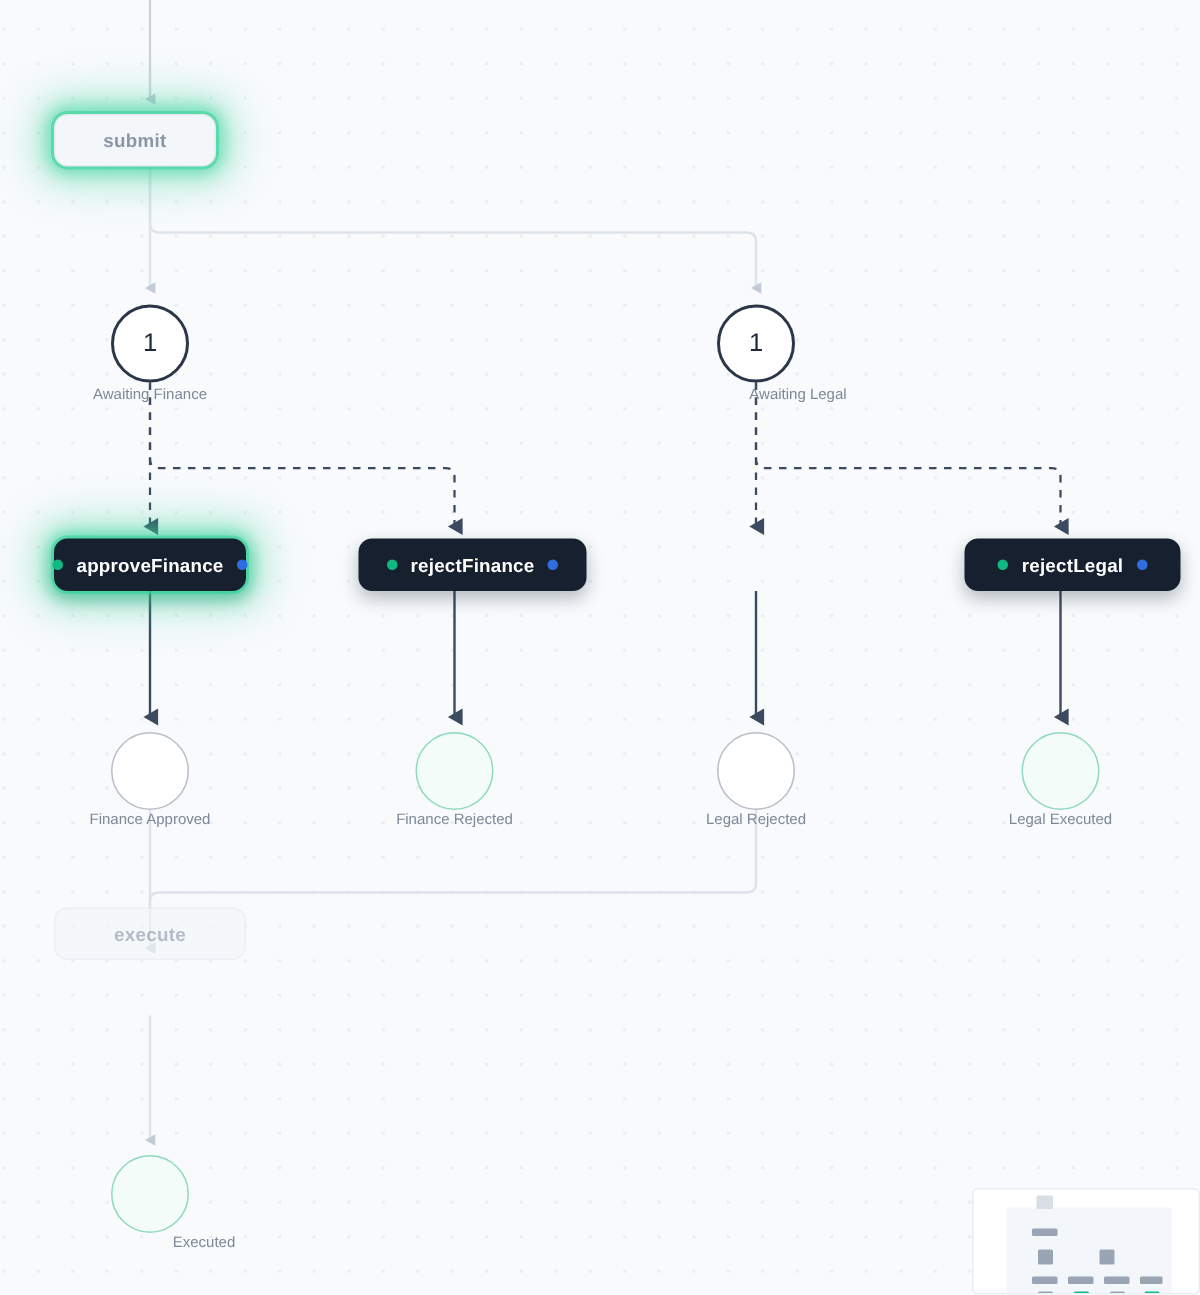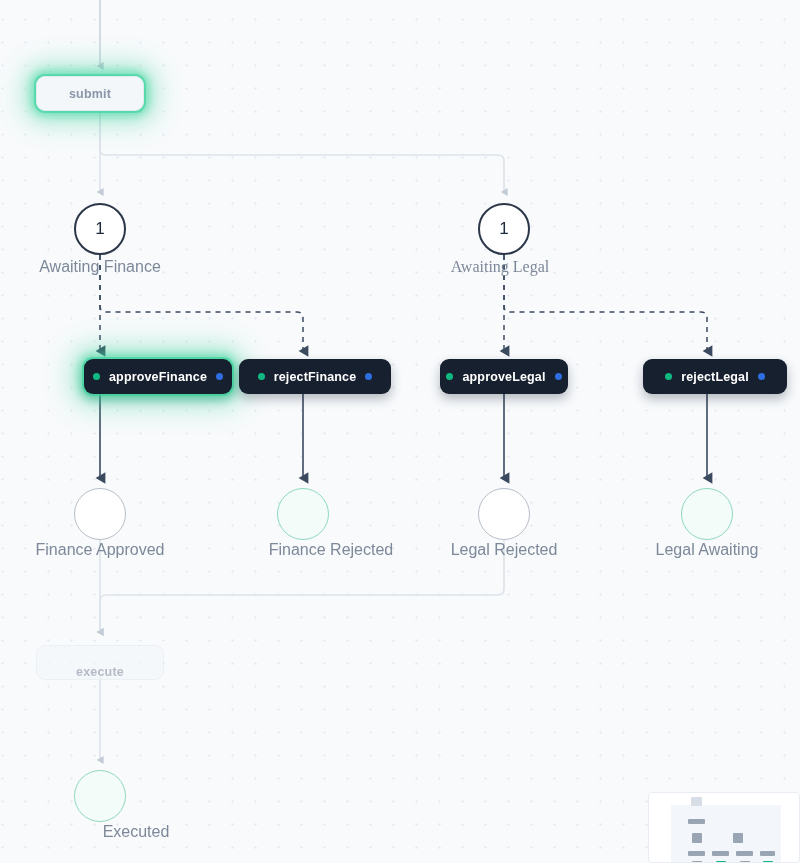--- a/index.html
+++ b/index.html
@@ -71,21 +71,21 @@
     font-size: 17px;
     color: #1e293b;
     background: #ffffff;
   }
   .place.marked  { border: 2px solid #2b3648; background:#ffffff; }
   .place.empty   { border: 1.6px solid #b8bfc9; background:#ffffff; }
   .place.reached { border: 1.8px solid #8fd9c0; background:#f4fcf9; }
 
   .place-label {
     position: absolute;
-    font-size: 16px;
+    font-size: 10px;
     color: #7d8898;
     white-space: nowrap;
     text-align: center;
     transform: translateX(-50%);
   }
 
   
   #minimap {
     position: absolute;
     left: 648px; top: 792px;
@@ -144,77 +144,72 @@
 
     <path d="M504,540 L504,589 Q504,595 498,595 L106,595 Q100,595 100,601 L100,632" stroke="#dde3ea" stroke-width="1.6" fill="none" marker-end="url(#arrowLight)"></path>
 
     <path d="M100,677 L100,760" stroke="#dde3ea" stroke-width="1.6" fill="none" marker-end="url(#arrowLight)"></path>
   </svg>
 
   <div class="action-node active" style="left:36px; top:76px; width:108px;">
     <span>submit</span>
   </div>
 
-  <div class="action-node dimmed" style="left:36px; top:645px; width:128px;align-items:flex-end;">
+  <div class="action-node dimmed" style="left:36px; top:605px; width:128px;">
     <span>execute</span>
   </div>
 
-  <div class="dark-node active" style="left:36px; top:359px; width:148px;margin-left:48px;">
+  <div class="dark-node active" style="left:36px; top:359px; width:128px;">
     <span class="port in"></span>
     <span>approveFinance</span>
     <span class="port out"></span>
   </div>
 
   <div class="dark-node" style="left:239px; top:359px; width:152px;">
     <span class="port in"></span>
     <span>rejectFinance</span>
     <span class="port out"></span>
   </div>
 
-  <div class="dark-node" style="left:440px; top:359px; width:128px;">
-    <span class="port in"></span>
-    <span>approveLegal</span>
-    <span class="port out"></span>
-  </div>
 
   <div class="dark-node" style="left:643px; top:359px; width:144px;">
     <span class="port in"></span>
     <span>rejectLegal</span>
     <span class="port out"></span>
   </div>
 
   <div class="place marked" style="left:74px; top:203px;">
     <span>1</span>
   </div>
   <div class="place-label" style="left:100px; top:258px;">Awaiting Finance</div>
 
   <div class="place marked" style="left:478px; top:203px;">
     <span>1</span>
   </div>
-  <div class="place-label" style="left:500px; top:258px;font-family:Liberation Serif, serif;">Awaiting Legal</div>
+  <div class="place-label" style="left:532px; top:258px;">Awaiting Legal</div>
 
   <div class="place empty" style="left:74px; top:488px;">
     <span></span>
   </div>
   <div class="place-label" style="left:100px; top:541px;">Finance Approved</div>
 
   <div class="place reached" style="left:277px; top:488px;">
     <span></span>
   </div>
-  <div class="place-label" style="left:303px; top:541px;margin-left:28px;">Finance Rejected</div>
+  <div class="place-label" style="left:303px; top:541px;">Finance Rejected</div>
 
   <div class="place empty" style="left:478px; top:488px;">
     <span></span>
   </div>
   <div class="place-label" style="left:504px; top:541px;">Legal Rejected</div>
 
   <div class="place reached" style="left:681px; top:488px;">
     <span></span>
   </div>
-  <div class="place-label" style="left:707px; top:541px;">Legal Awaiting</div>
+  <div class="place-label" style="left:707px; top:541px;">Legal Executed</div>
 
   <div class="place reached" style="left:74px; top:770px;">
     <span></span>
   </div>
   <div class="place-label" style="left:100px; top:823px;margin-left:36px;">Executed</div>
 
   <div id="minimap">
     <div class="viewport"></div>
     <div class="mm pale" style="left:42px;  top:4px;  width:11px; height:9px;"></div>
     <div class="mm rect" style="left:39px;  top:26px; width:17px; height:5px;"></div>

